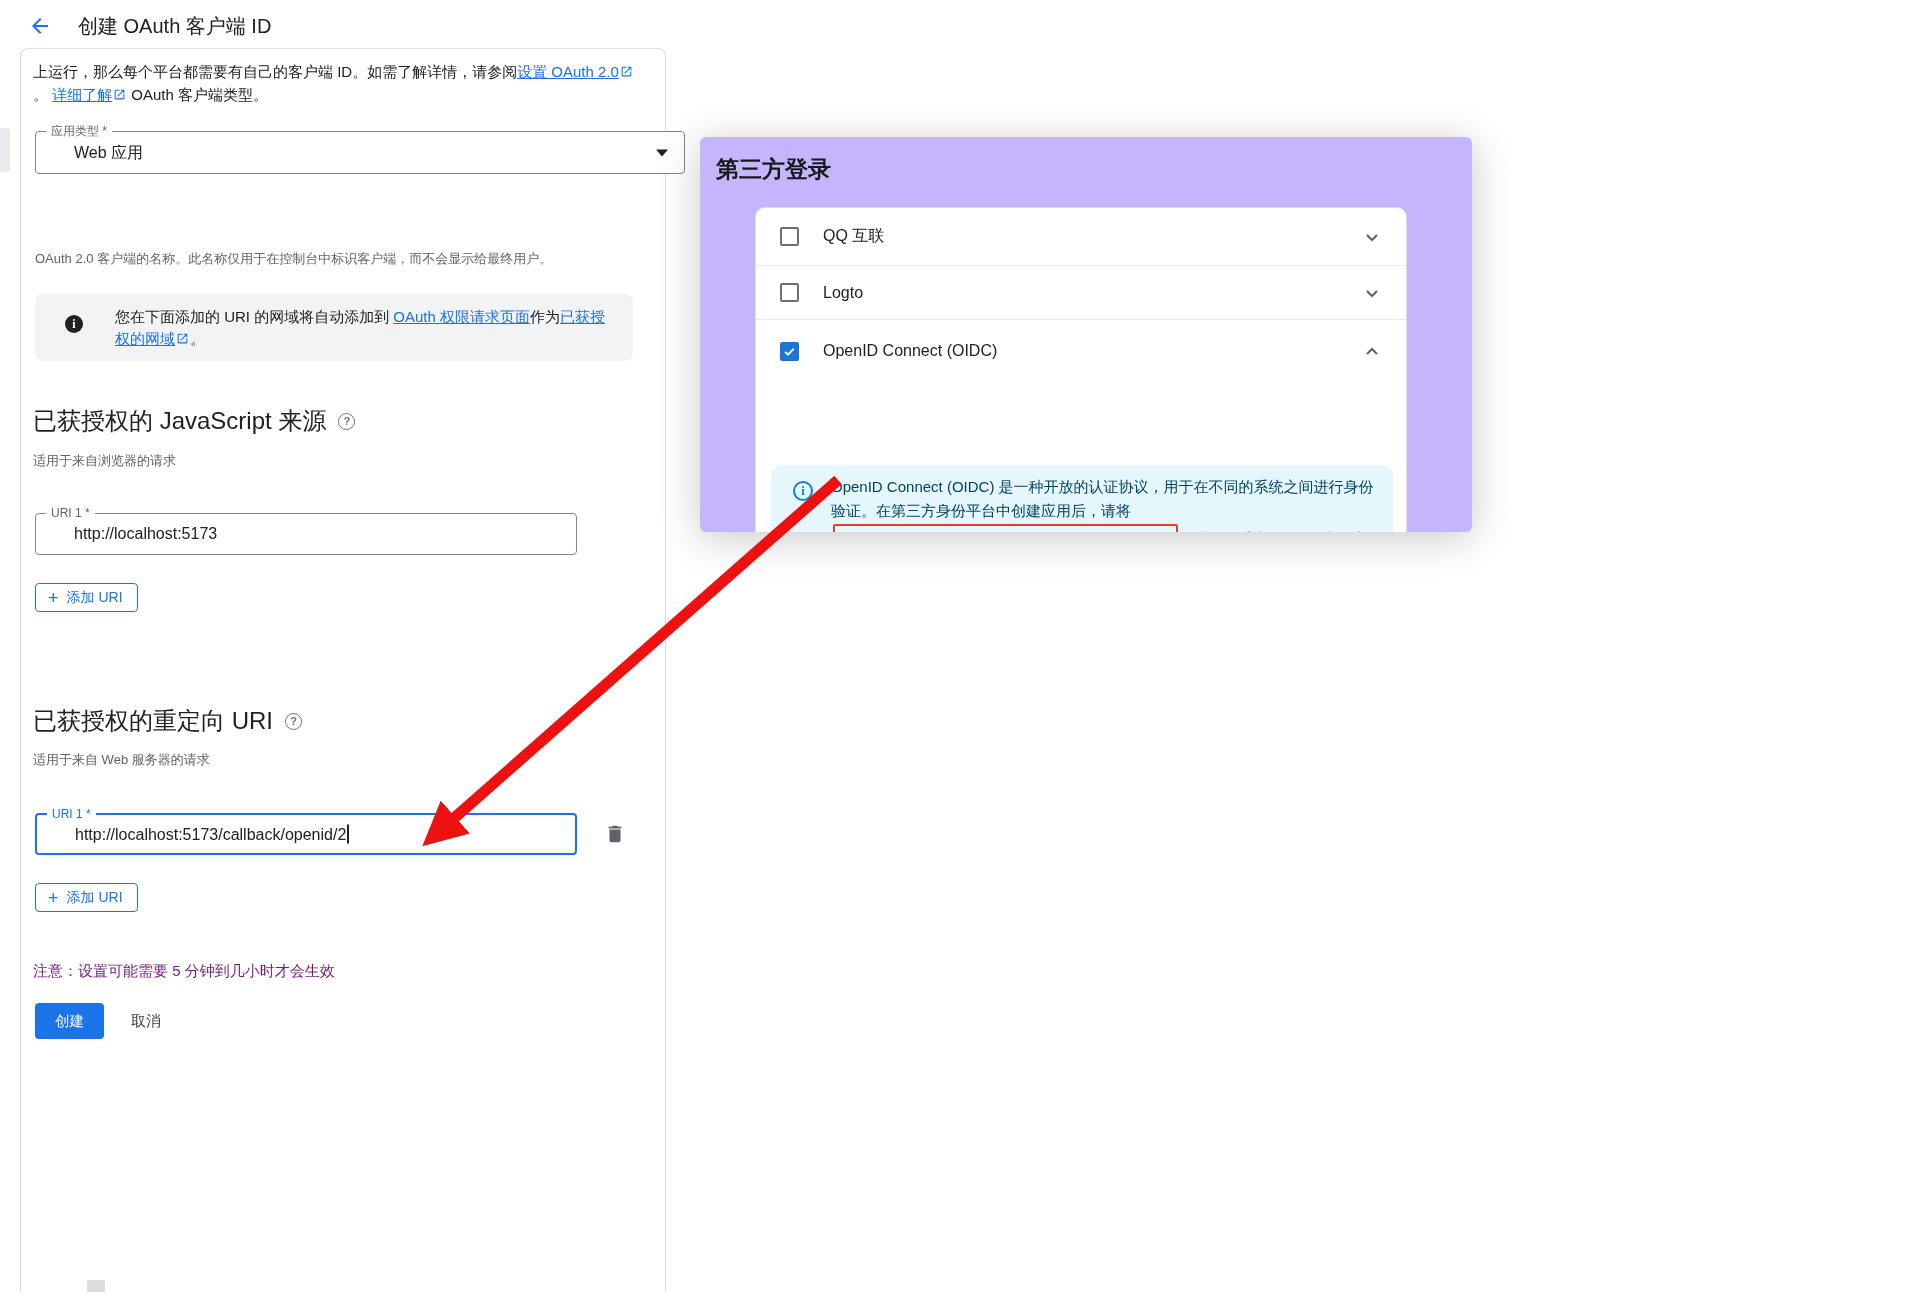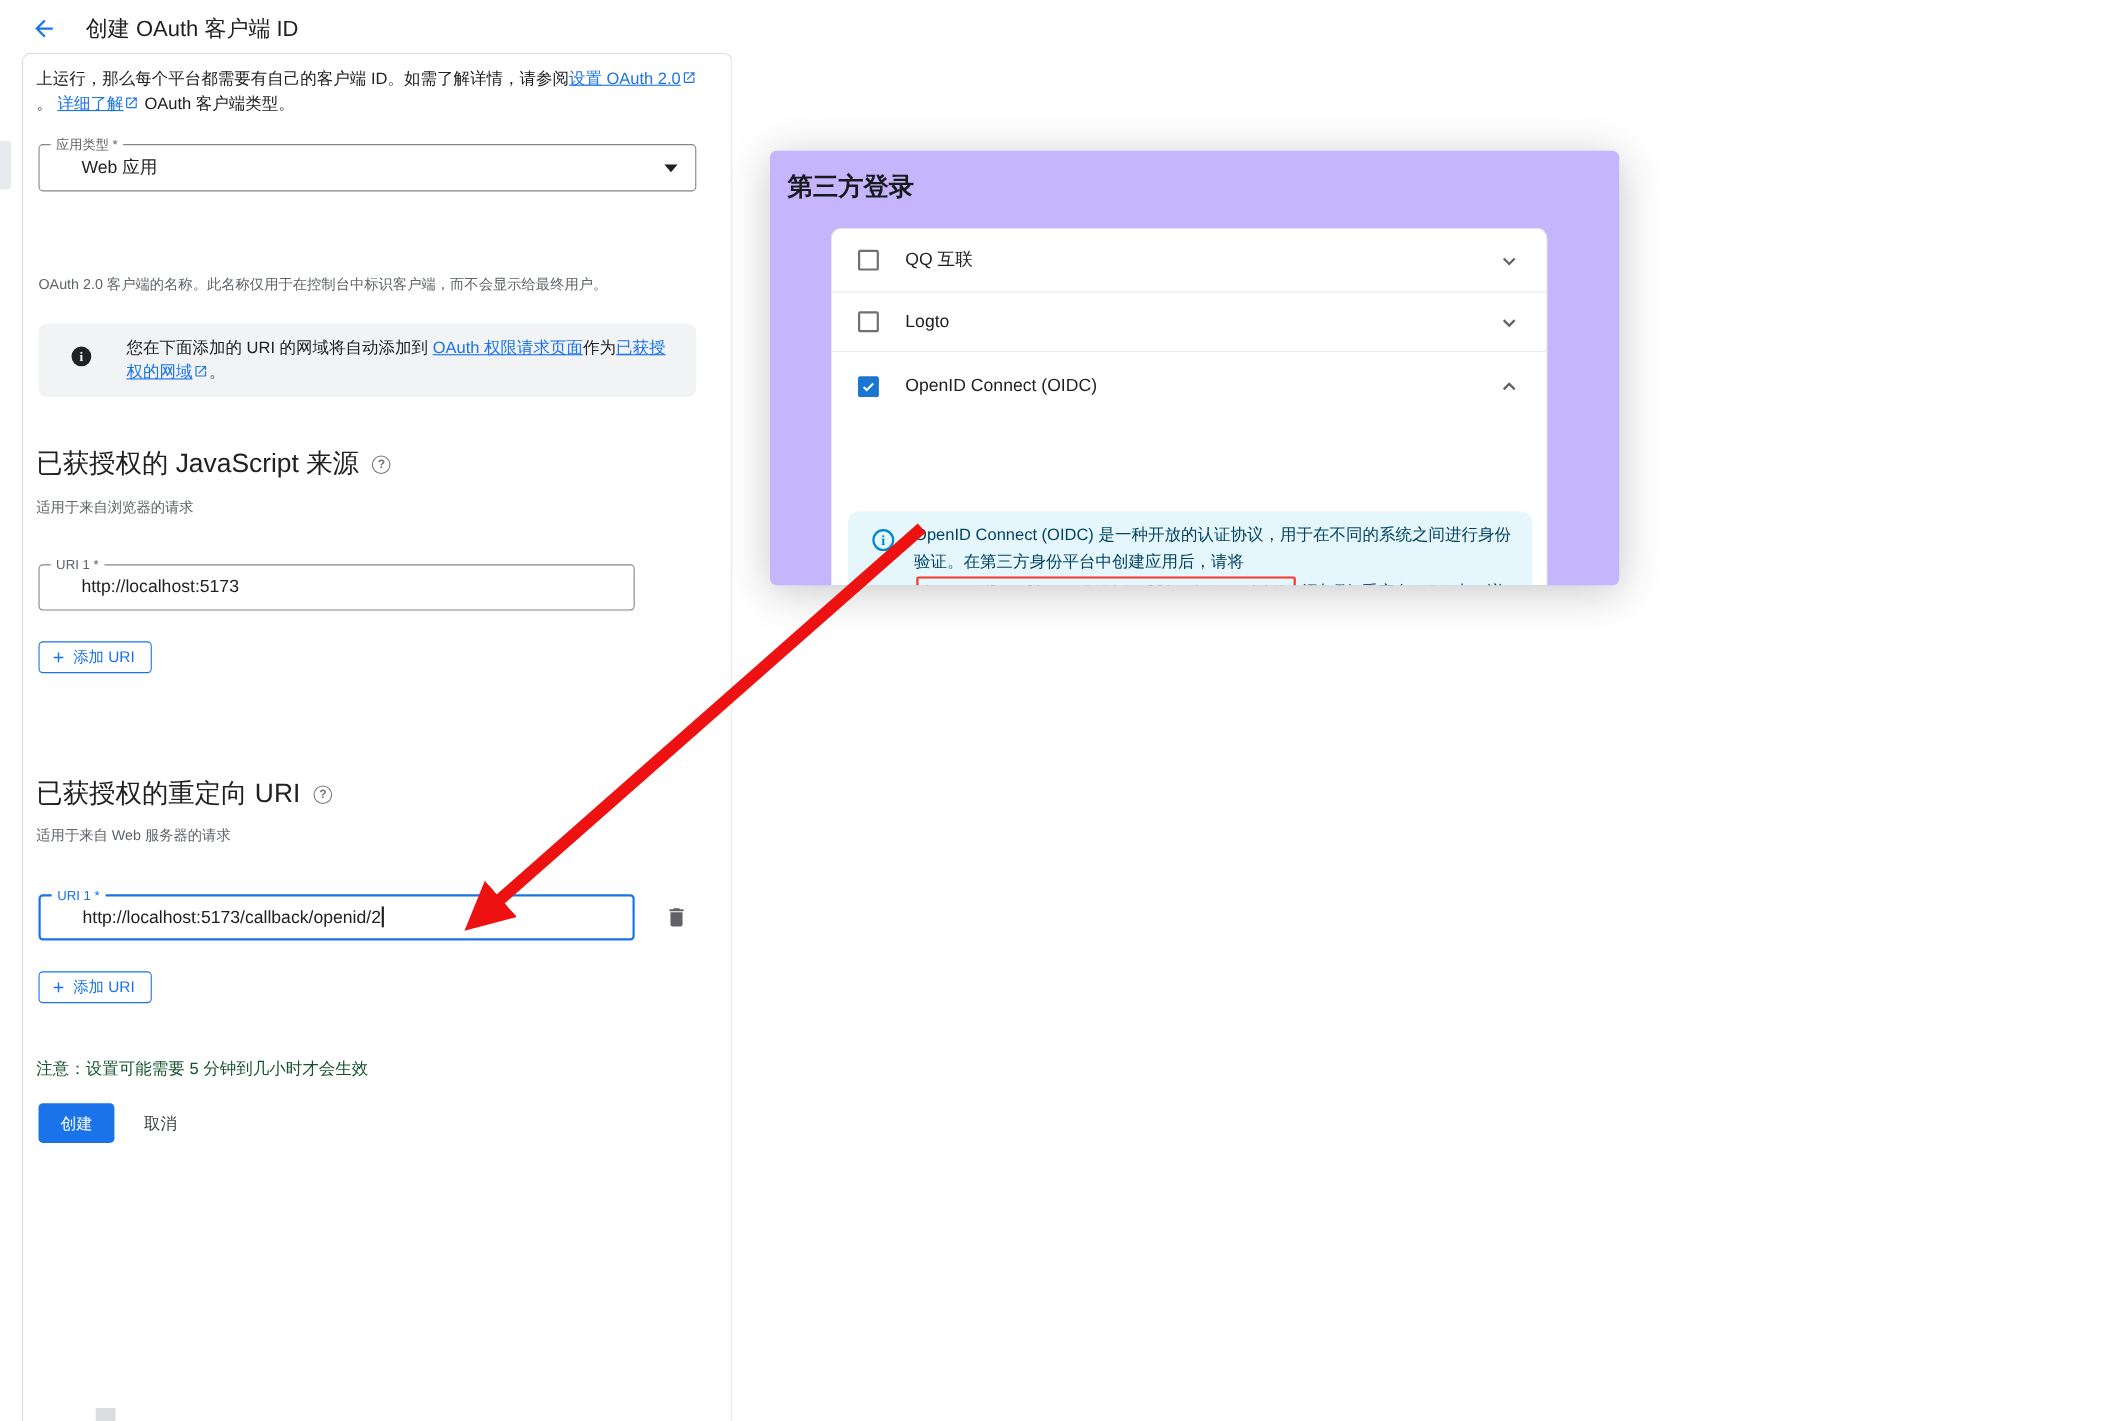--- a/index.html
+++ b/index.html
@@ -48,21 +48,21 @@
              vertical-align:4px; margin-left:12px; }
   .sect-sub { font-size:13px; color:#5f6368; }
 
   .add-btn { position:absolute; height:29px; display:inline-flex; align-items:center; gap:8px;
              border:1px solid #1a73e8; border-radius:4px; background:#fff; color:#1a73e8;
              font-size:14px; padding:0 14px 0 12px; cursor:pointer; }
   .plus { font-size:18px; font-weight:500; line-height:1; }
 
   .trash { left:604px; top:823px; width:22px; height:22px; cursor:pointer; }
 
-  .note-line { left:33px; top:962px; font-size:15px; color:#14532d; }
+  .note-line { left:33px; top:962px; font-size:15px; color:#701a75; }
   .create-btn { left:35px; top:1003px; height:36px; padding:4px 20px; background:#1a73e8; color:#fff;
                 border:none; border-radius:4px; font-size:14.5px; cursor:pointer;
                 display:inline-flex; align-items:center; }
   .cancel-btn { left:117px; top:1003px; height:36px; padding:0 14px; background:transparent; color:#3c4043;
                 border:none; font-size:15px; cursor:pointer; display:inline-flex; align-items:center; }
 
   
   .panel { left:700px; top:137px; width:772px; height:395px; background:#c4b5fd; border-radius:6px;
            box-shadow:0 6px 40px rgba(0,0,0,.22); overflow:hidden; }
   .panel-title { position:absolute; left:16px; top:17px; font-size:23px; font-weight:700; color:#17191c; }
@@ -107,21 +107,21 @@
   <div class="abs bottom-fragment"></div>
 
   <div class="abs intro">
     <span>上运行，那么每个平台都需要有自己的客户端 ID。如需了解详情，请参阅</span><a class="lnk">设置 OAuth 2.0</a><span class="ext-ic"><svg viewBox="0 0 24 24" width="13" height="13">
           <path fill="#1a73e8" d="M14 3v2h3.59l-9.83 9.83 1.41 1.41L19 6.41V10h2V3h-7zM19 19H5V5h7V3H5c-1.1 0-2 .9-2 2v14c0 1.1.9 2 2 2h14c1.1 0 2-.9 2-2v-7h-2v7z"></path>
         </svg></span><span>。  </span><a class="lnk">详细了解</a><span class="ext-ic"><svg viewBox="0 0 24 24" width="13" height="13">
           <path fill="#1a73e8" d="M14 3v2h3.59l-9.83 9.83 1.41 1.41L19 6.41V10h2V3h-7zM19 19H5V5h7V3H5c-1.1 0-2 .9-2 2v14c0 1.1.9 2 2 2h14c1.1 0 2-.9 2-2v-7h-2v7z"></path>
         </svg></span><span> OAuth 客户端类型。</span>
   </div>
 
-  <div class="field" style="left:35px; top:131px; width:598px; height:43px;">
+  <div class="field" style="left:35px; top:131px; width:650px; height:43px;">
     <span class="flabel">应用类型 *</span>
     <span class="fvalue">Web 应用</span>
     <span class="dd-caret"></span>
   </div>
 
   <div class="abs helper">OAuth 2.0 客户端的名称。此名称仅用于在控制台中标识客户端，而不会显示给最终用户。</div>
 
   <div class="abs notice">
     <span class="notice-ic">i</span>
     <div class="notice-txt">

